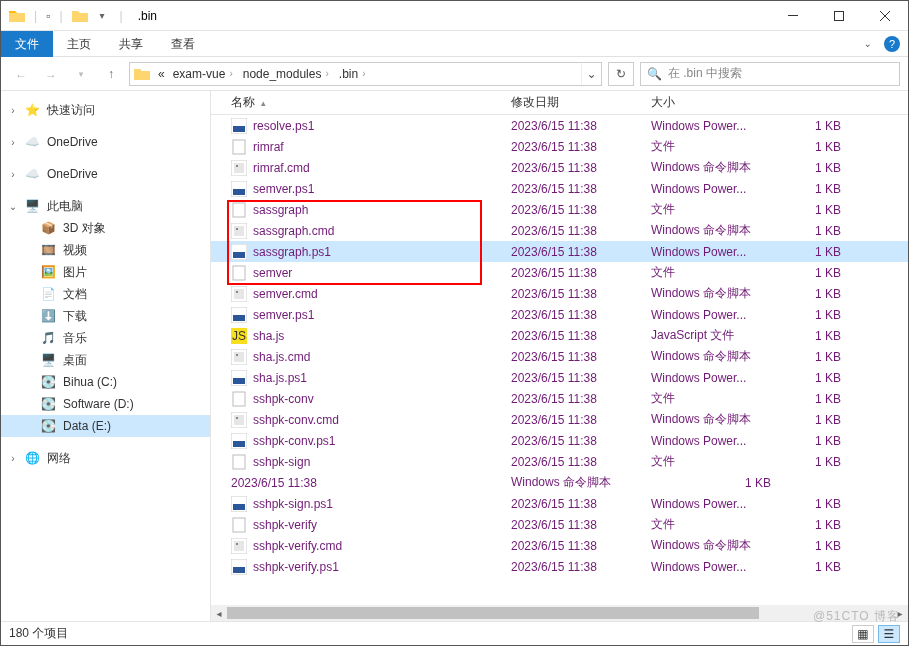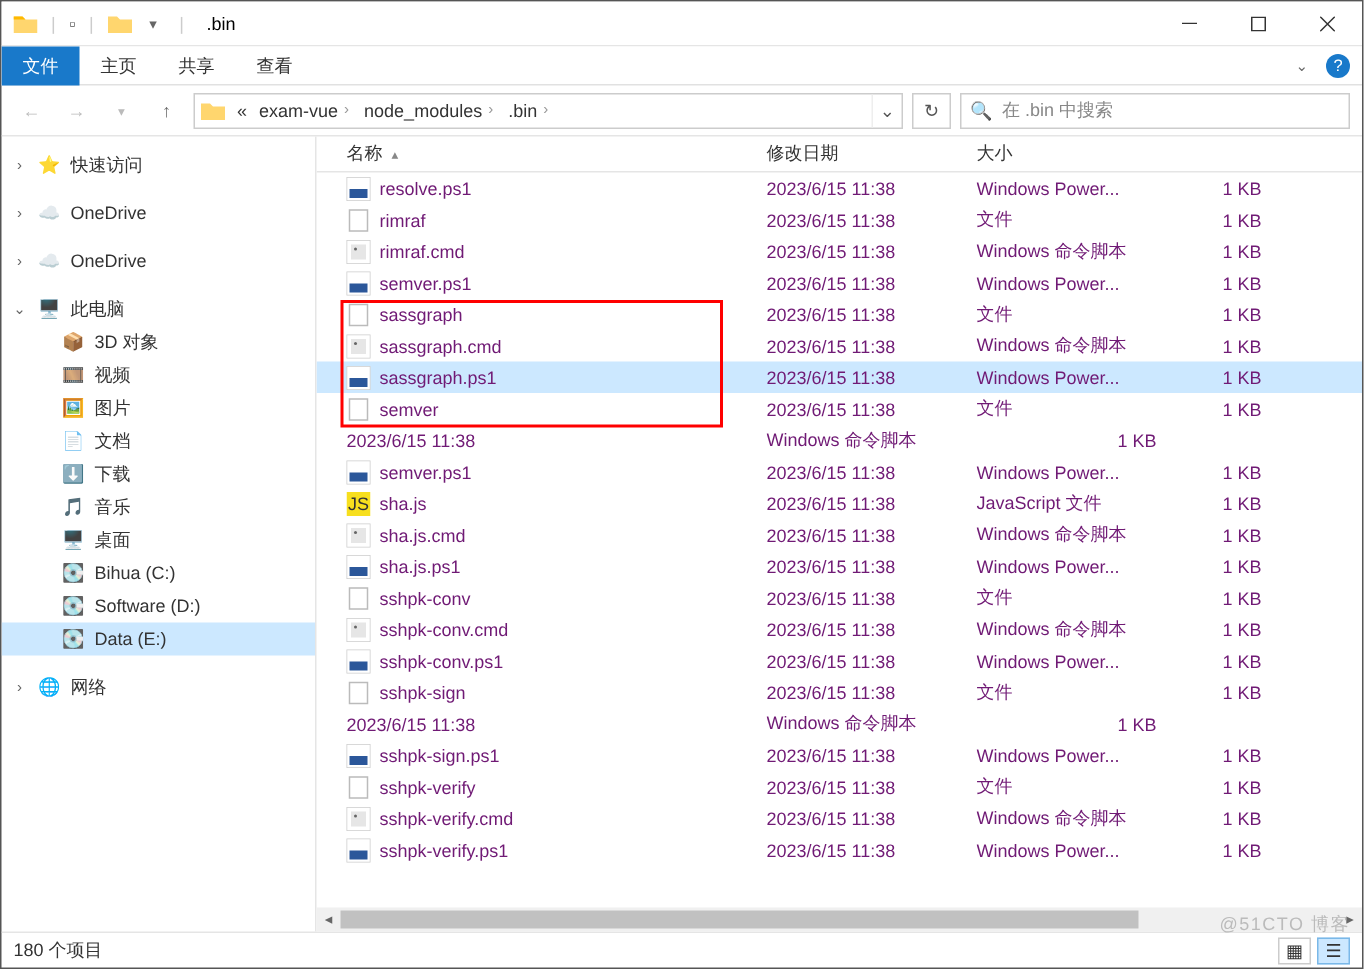--- a/index.html
+++ b/index.html
@@ -325,20 +325,28 @@
             <span class="file-icon"><svg width="16" height="16">
                 <rect x="2" y="1" width="12" height="14" fill="#fff" stroke="#bbb"></rect>
               </svg></span>
             <span>semver</span>
           </div>
     <div class="date-cell">2023/6/15 11:38</div>
     <div class="type-cell">文件</div>
     <div class="size-cell">1 KB</div>
         </div>
         <div class="file-row">
+    <div class="file-name-cell">
+            <span class="file-icon"><svg width="16" height="16">
+                <rect width="16" height="16" fill="#fff" stroke="#ccc"></rect>
+                <rect x="3" y="3" width="10" height="10" fill="#e6e6e6"></rect>
+                <circle cx="6" cy="6" r="1" fill="#666"></circle>
+              </svg></span>
+            <span>semver.cmd</span>
+          </div>
     <div class="date-cell">2023/6/15 11:38</div>
     <div class="type-cell">Windows 命令脚本</div>
     <div class="size-cell">1 KB</div>
         </div>
         <div class="file-row">
     <div class="file-name-cell">
             <span class="file-icon"><svg width="16" height="16">
                 <rect width="16" height="16" fill="#fff" stroke="#ccc"></rect>
                 <rect x="2" y="8" width="12" height="6" fill="#2b579a"></rect>
               </svg></span>

